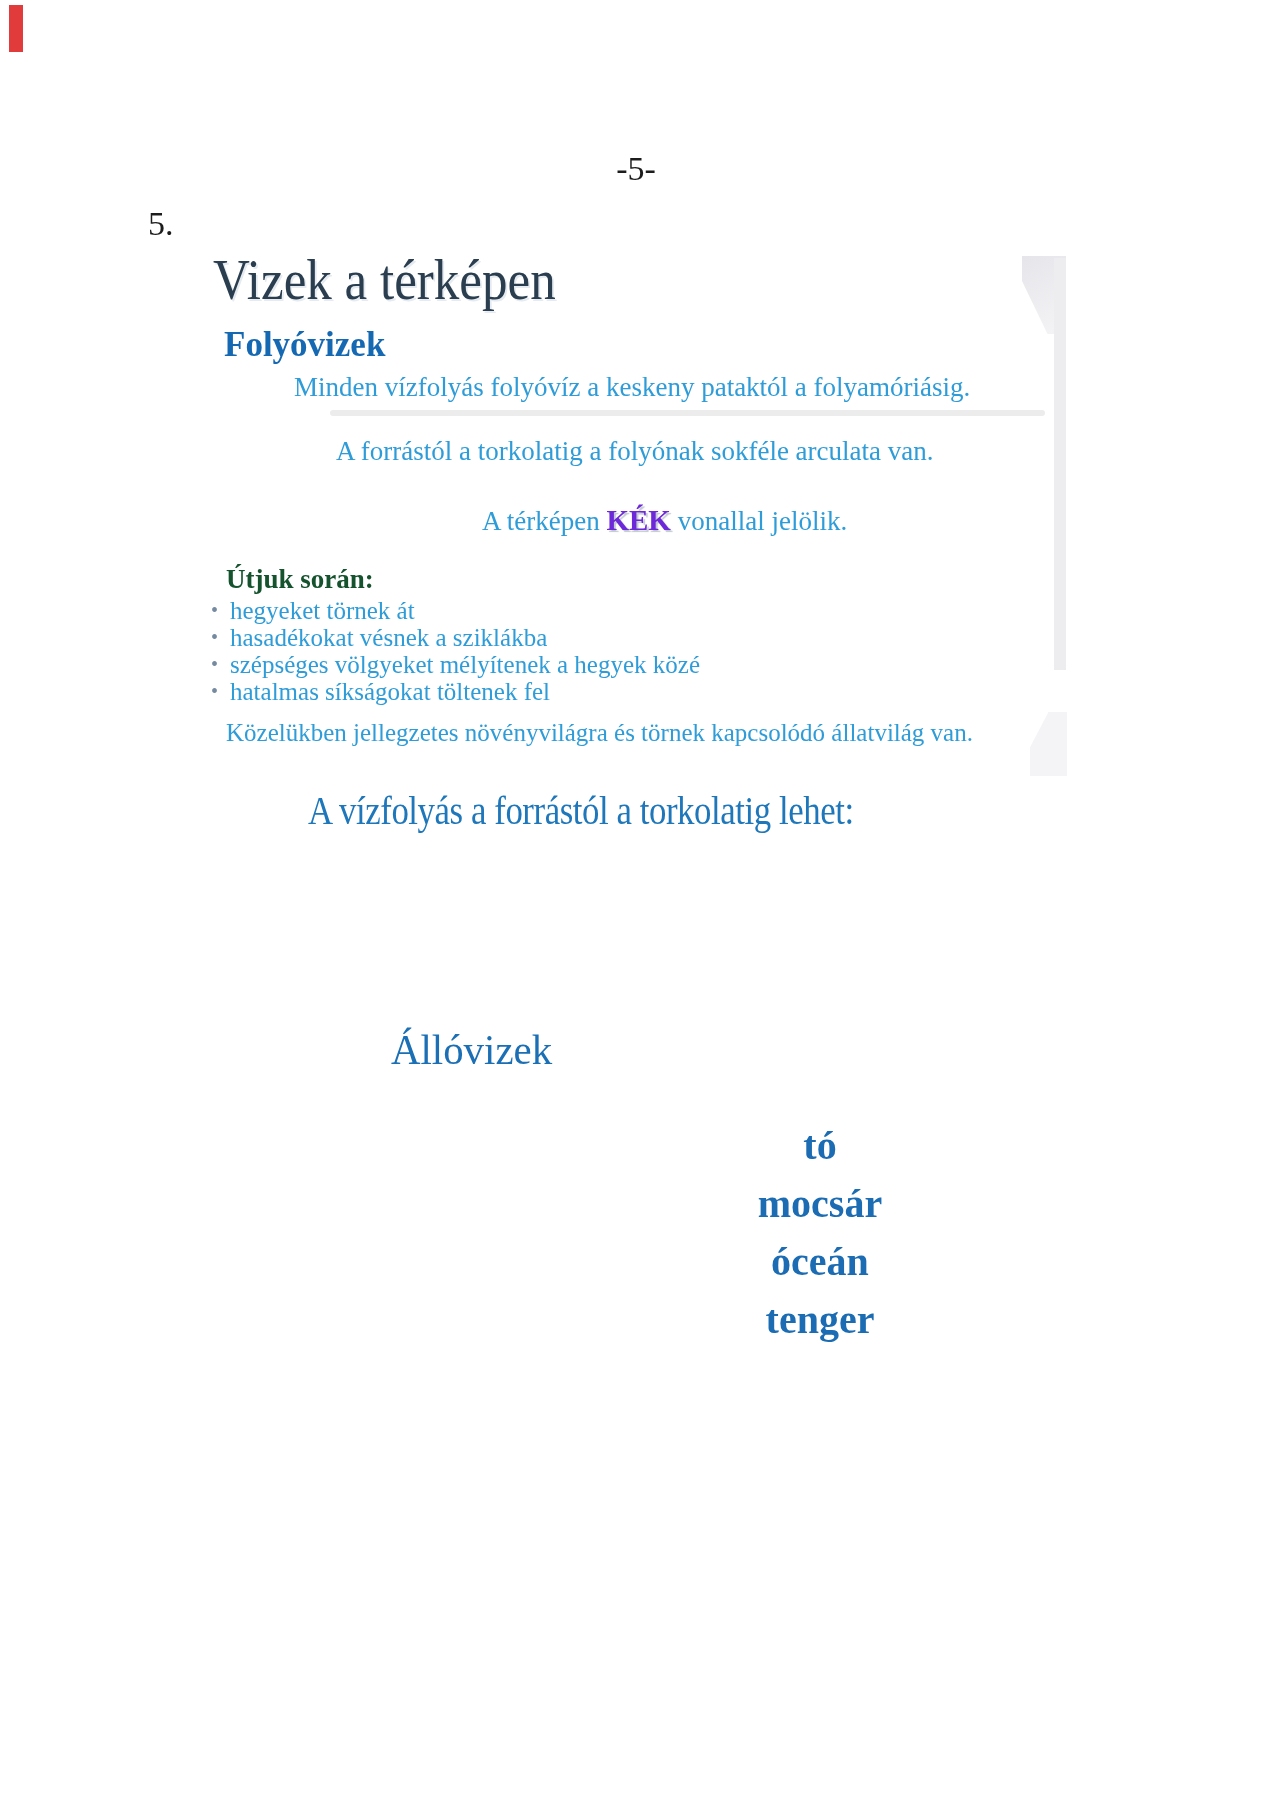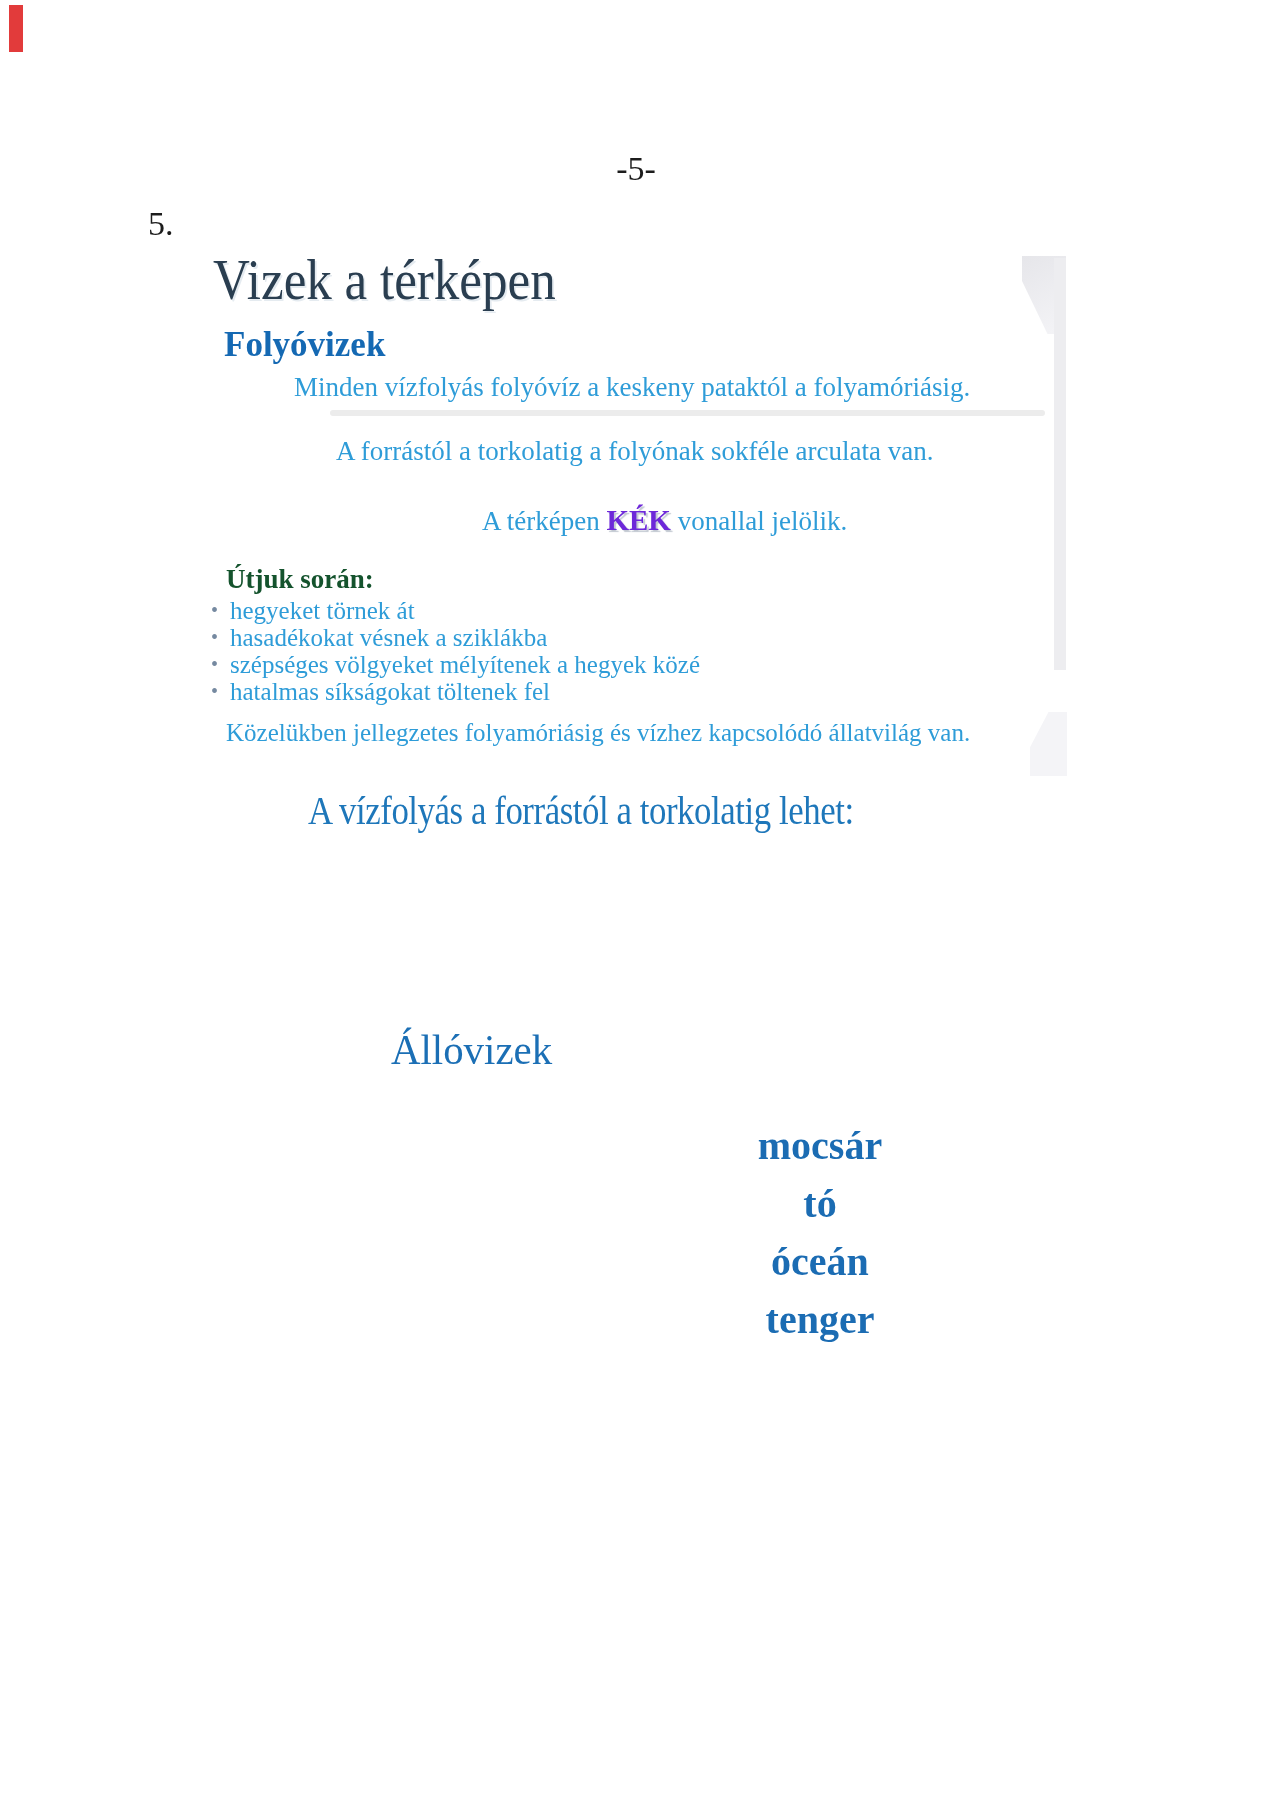--- a/index.html
+++ b/index.html
@@ -96,27 +96,27 @@
   </div>
   <div class="abs bullet-row b3">
     <span class="bullet-dot">•</span>
     <span>szépséges völgyeket mélyítenek a hegyek közé</span>
   </div>
   <div class="abs bullet-row b4">
     <span class="bullet-dot">•</span>
     <span>hatalmas síkságokat töltenek fel</span>
   </div>
 
-  <div class="abs body-light line-kozelukben">Közelükben jellegzetes folyamóriásig és vízhez kapcsolódó állatvilág van.</div>
+  <div class="abs body-light line-kozelukben">Közelükben jellegzetes növényvilágra és törnek kapcsolódó állatvilág van.</div>
 
   <div class="abs line-vizfolyas">A vízfolyás a forrástól a torkolatig lehet:</div>
 
 
   <div class="abs h-allovizek">Állóvizek</div>
 
   <div class="abs still-list">
+    <div class="still-item">tó</div>
     <div class="still-item">mocsár</div>
-    <div class="still-item">tó</div>
     <div class="still-item">óceán</div>
     <div class="still-item">tenger</div>
   </div>
 
 </div>
 
 </body></html>

